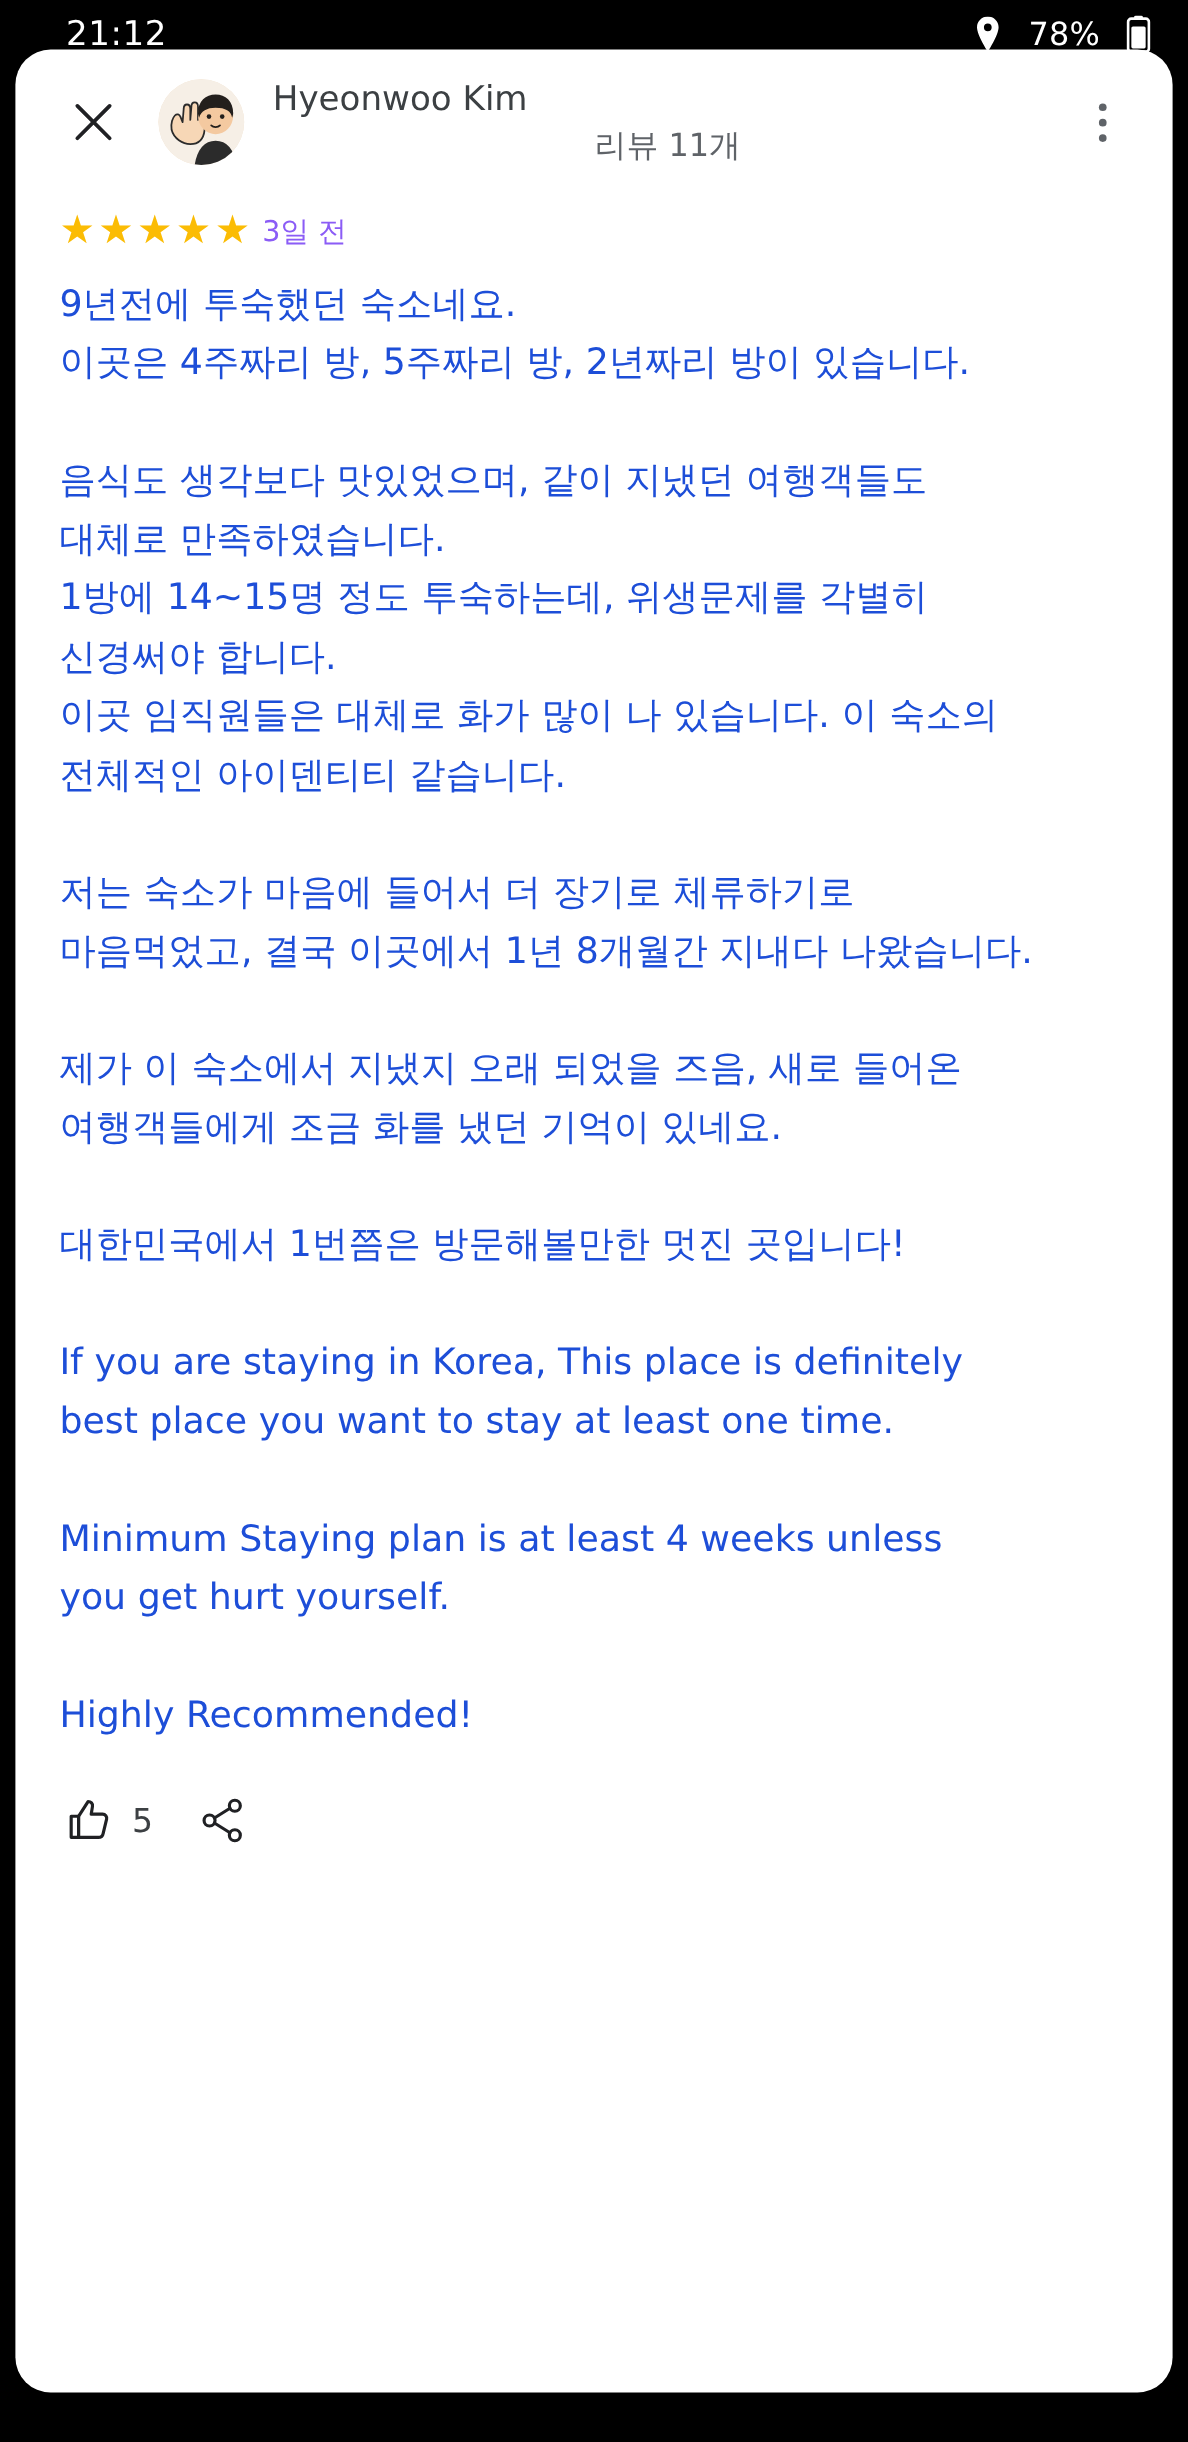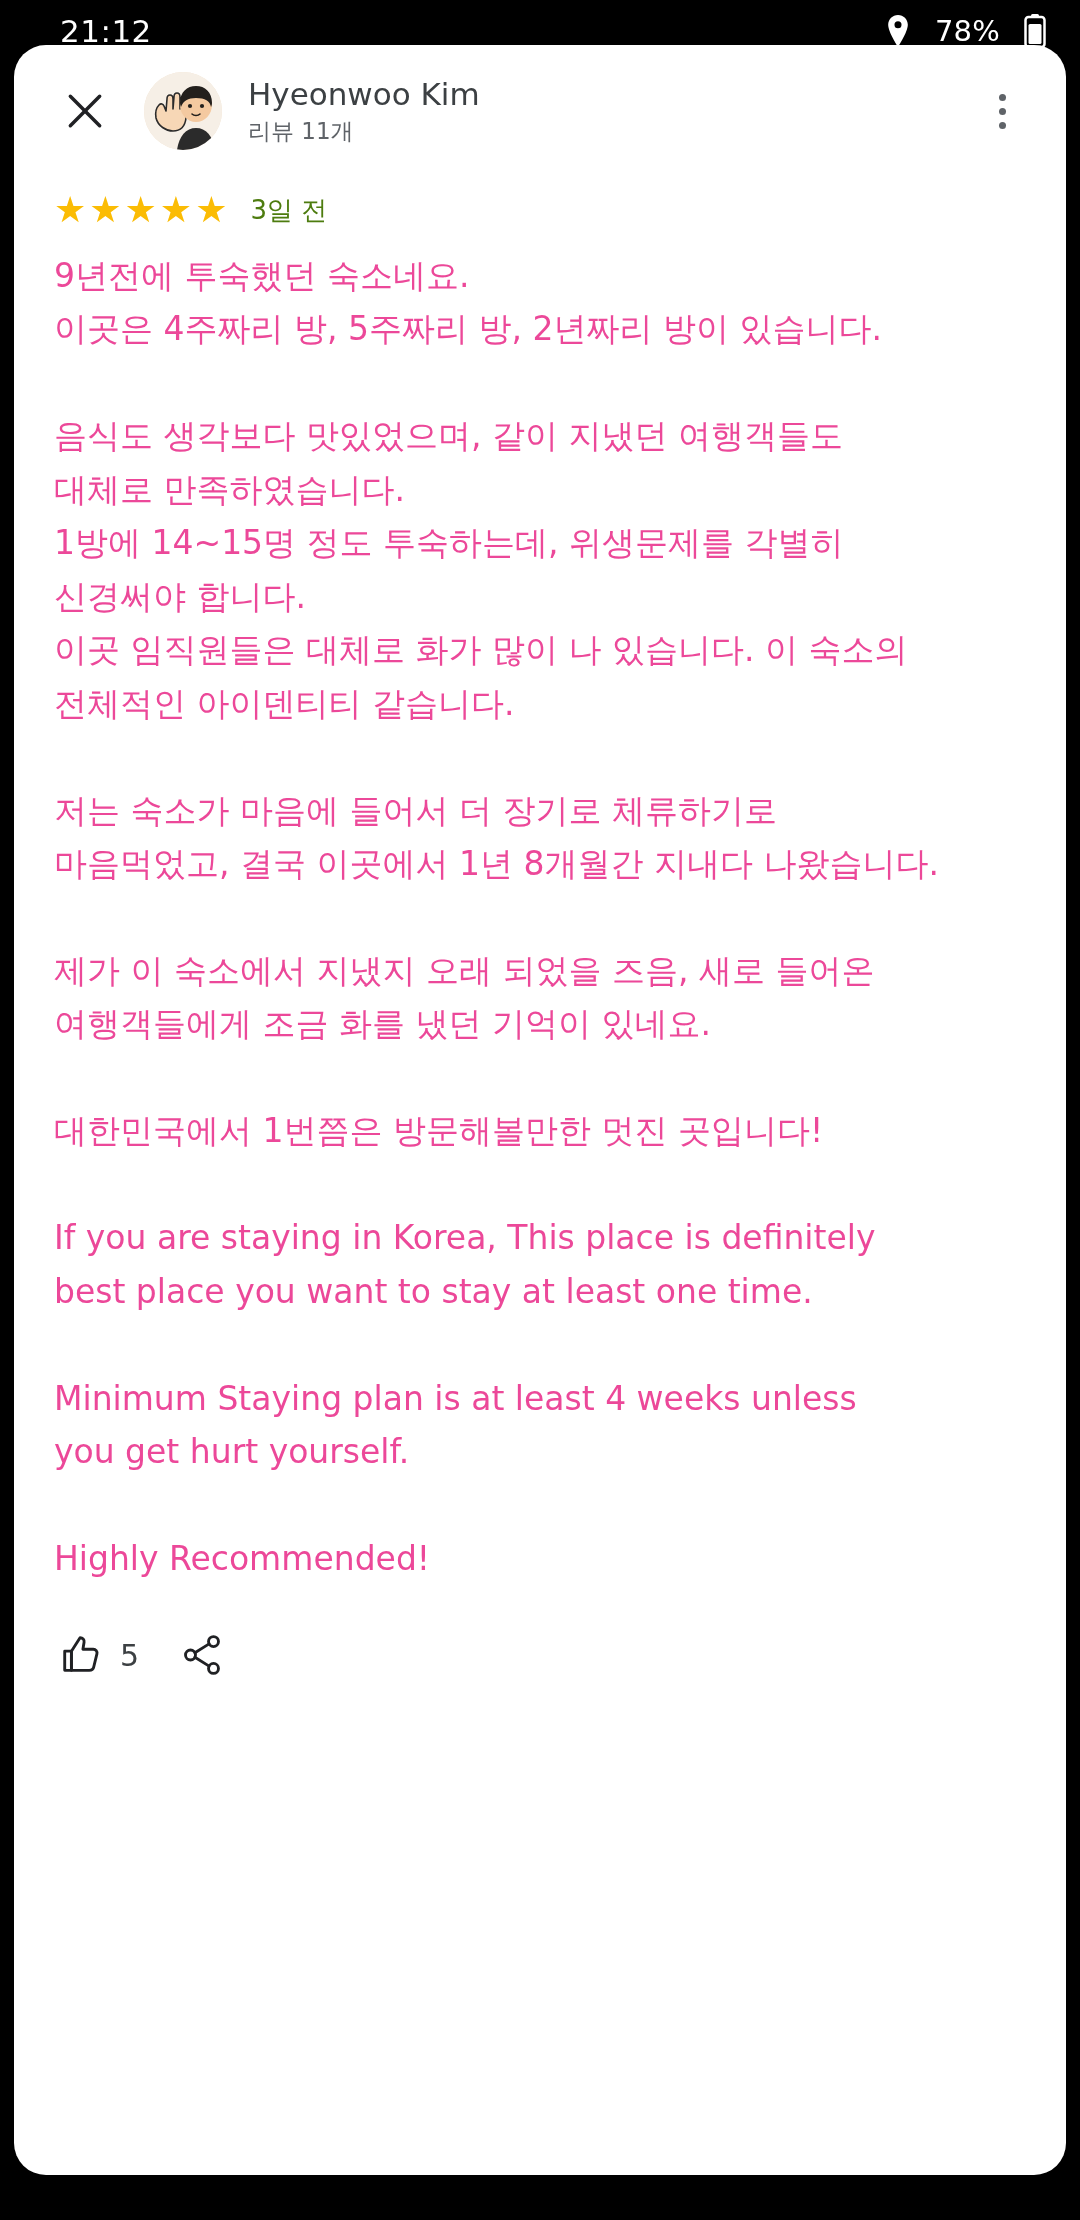--- a/index.html
+++ b/index.html
@@ -87,24 +87,25 @@
     justify-content: center;
     flex: 1 1 auto;
   }
   .author-name {
     font-size: 31px;
     color: #3c4043;
     line-height: 1.25;
     font-family: "DejaVu Sans", sans-serif;
   }
   .author-sub {
-    font-size: 23px;
+    font-size: 29px;
     color: #5f6368;
     line-height: 1.3;
     margin-top: 4px;
+    text-align: center;
   }
   .overflow-btn {
     width: 72px; height: 72px;
     display: flex; flex-direction: column;
     align-items: center; justify-content: center;
     gap: 7px;
     flex: 0 0 auto;
   }
   .dot {
     width: 7px; height: 7px;
@@ -122,31 +123,31 @@
   .stars {
     display: flex;
     gap: 2px;
     font-size: 36px;
     color: #fbbc04;
     line-height: 1;
     letter-spacing: 1px;
     font-family: "DejaVu Sans", sans-serif;
   }
   .review-time {
-    margin-left: 22px;
+    margin-left: 10px;
     font-size: 26px;
-    color: #4d7c0f;
+    color: #8b5cf6;
   }
 
   
   .review-body {
     padding: 14px 40px 0 40px;
     font-size: 33px;
     line-height: 1.62;
-    color: #ec4899;
+    color: #1d4ed8;
     font-family: "DejaVu Sans", sans-serif;
     white-space: pre-wrap;
     word-break: break-word;
   }
 
   
   .actions {
     display: flex;
     align-items: center;
     padding: 30px 40px 0 44px;

